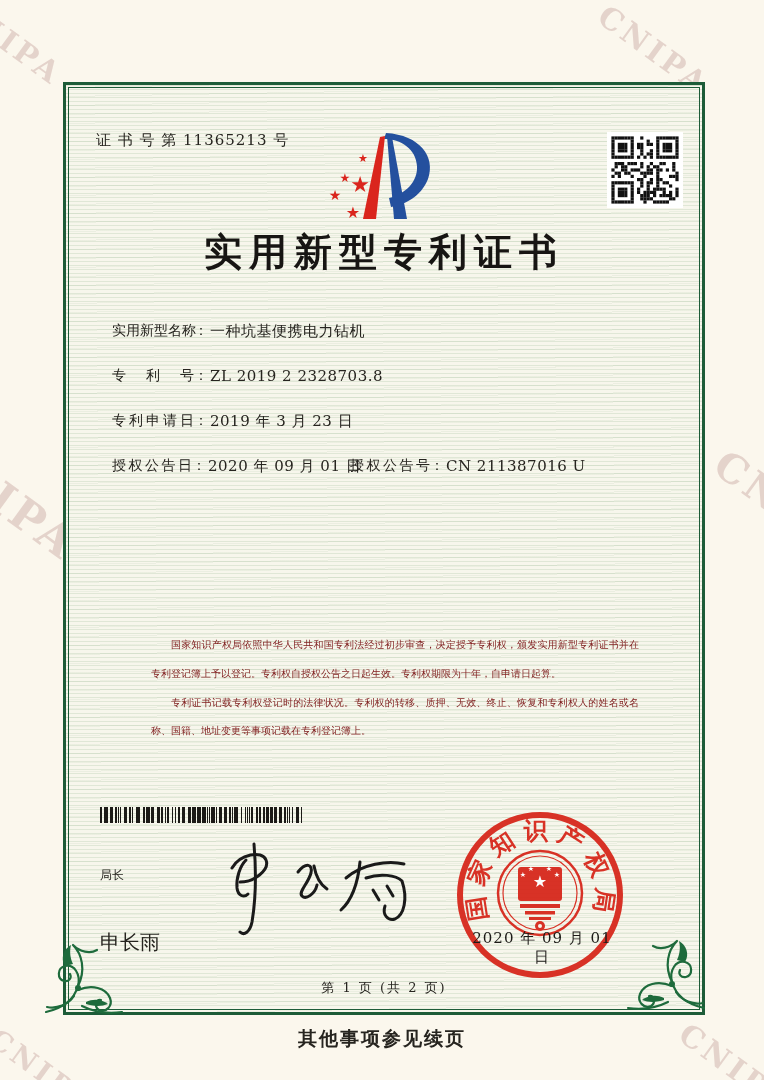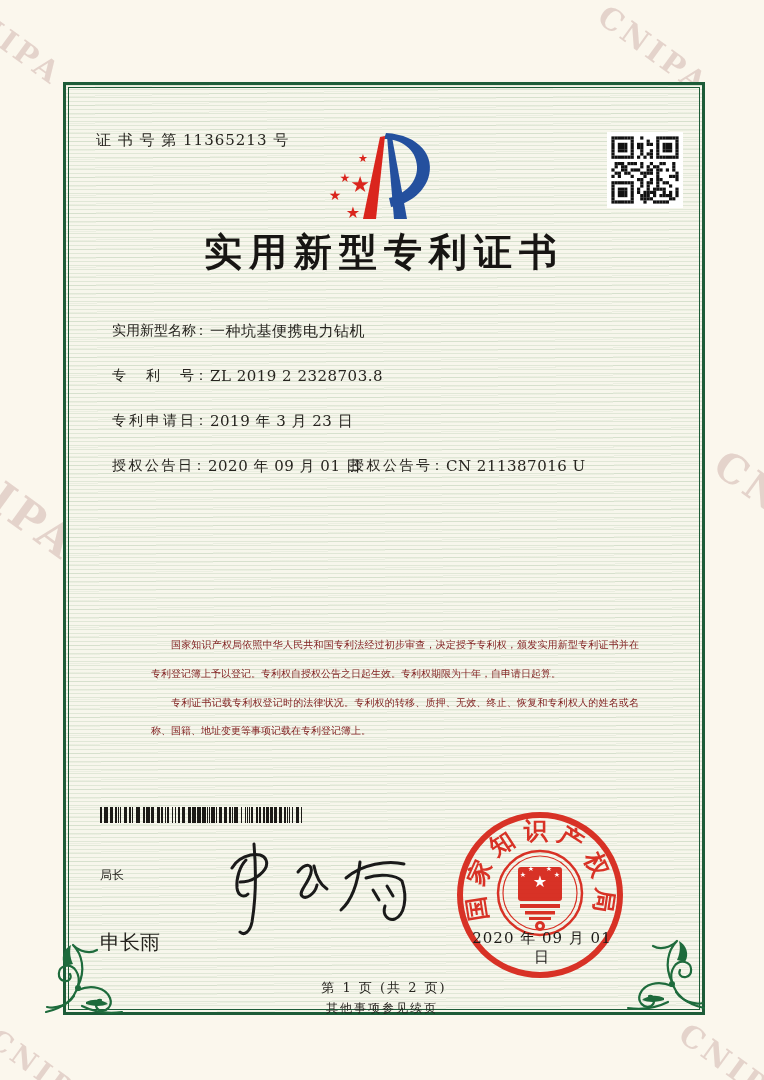--- a/index.html
+++ b/index.html
@@ -44,21 +44,21 @@
 
   .sig-title{position:absolute;left:100px;top:867px;font-size:12px;}
   .sig-name{position:absolute;left:100px;top:898px;font-size:20px;margin-top:31px;}
   .sig-hand{position:absolute;left:210px;top:836px;width:210px;height:105px;}
 
   .seal{position:absolute;left:456px;top:811px;width:168px;height:168px;opacity:0.95;}
   .seal-date{position:absolute;left:462px;top:929px;width:160px;text-align:center;
              font-size:15px;color:#1c1a17;letter-spacing:1px;z-index:5;}
 
   .page-info{position:absolute;left:63px;top:979px;width:642px;text-align:center;font-size:13px;letter-spacing:2px;}
-  .cont-note{position:absolute;left:0;top:1000px;width:764px;text-align:center;font-size:12px;letter-spacing:2px;}
+  .cont-note{position:absolute;left:0;top:1026px;width:764px;text-align:center;font-size:19px;letter-spacing:2px;font-weight:bold;}
 
   .orn{position:absolute;width:100px;height:88px;z-index:4;}
   .orn-l{left:42px;top:938px;}
   .orn-r{left:608px;top:934px;transform:scaleX(-1);}
 </style>
 </head>
 <body>
 
 <div class="page">
 

